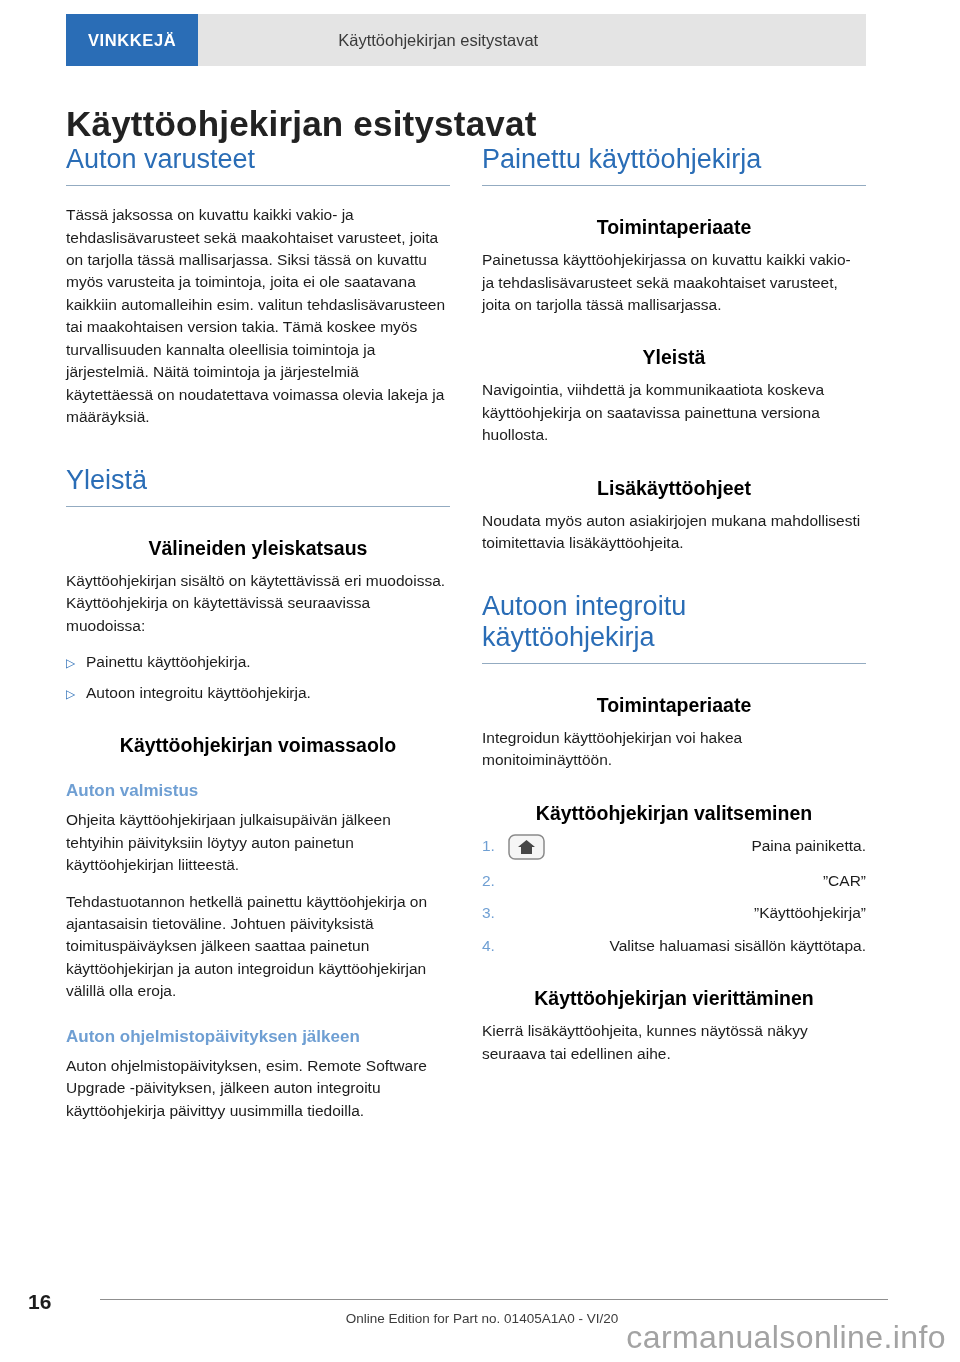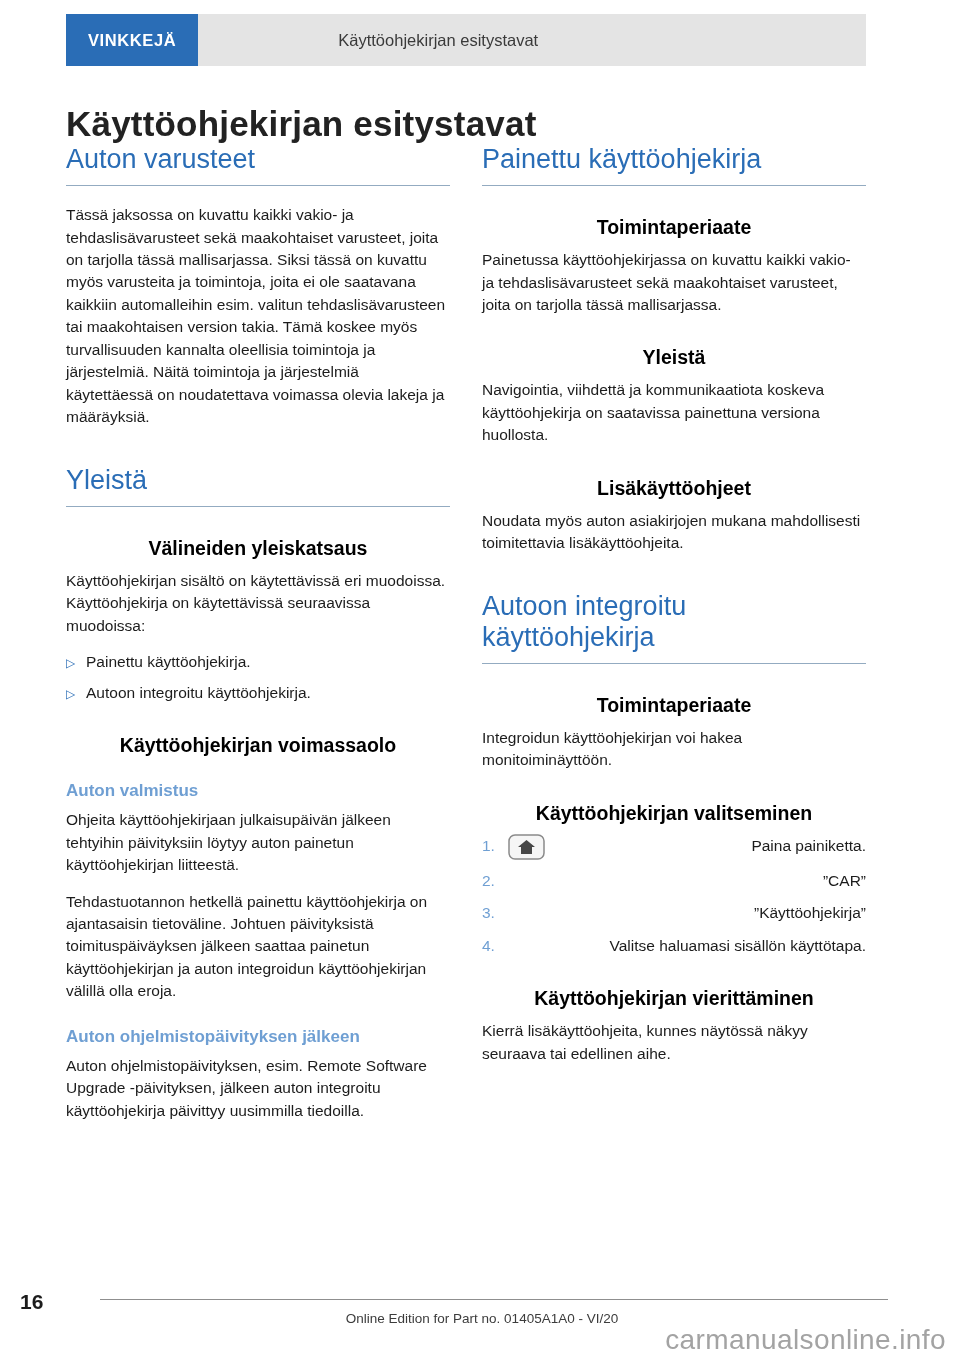--- a/index.html
+++ b/index.html
@@ -70,34 +70,34 @@
   
   .steps { margin-top: 8px; }
   .step { display: flex; align-items: flex-start; margin: 0 0 10px 0; font-size: 15.5px; line-height: 1.45; }
   .step-num { color: #6f9fd3; width: 26px; flex: 0 0 26px; }
   .home-btn { display: inline-flex; margin: -1px 9px 0 0; }
   .step-text { flex: 1; text-align: right; }
 
   
   .footer { position: absolute; left: 0; right: 0; bottom: 0; height: 90px; }
   .page-number {
-    position: absolute; left: 20px; bottom: 48px;
+    position: absolute; left: 28px; bottom: 48px;
     font-size: 21px; font-weight: bold; color: #1c1c1c;
   }
   .footer-rule {
     position: absolute; left: 100px; right: 72px; bottom: 62px;
     border-top: 1px solid #8f8f8f; height: 0;
   }
   .edition {
     position: absolute; left: 4px; right: 0; bottom: 36px;
     text-align: center; font-size: 13.5px; color: #3c3c3c;
   }
   .watermark {
     position: absolute; right: 14px; bottom: 6px;
-    font-size: 28px; color: #a3a3a3; letter-spacing: .4px;
+    font-size: 32px; color: #a3a3a3; letter-spacing: .4px;
   }
 </style>
 </head>
 <body>
 
 <div class="sheet">
 
   <div class="header">
     <div class="chapter-badge">VINKKEJÄ</div>
     <div class="header-bar">

